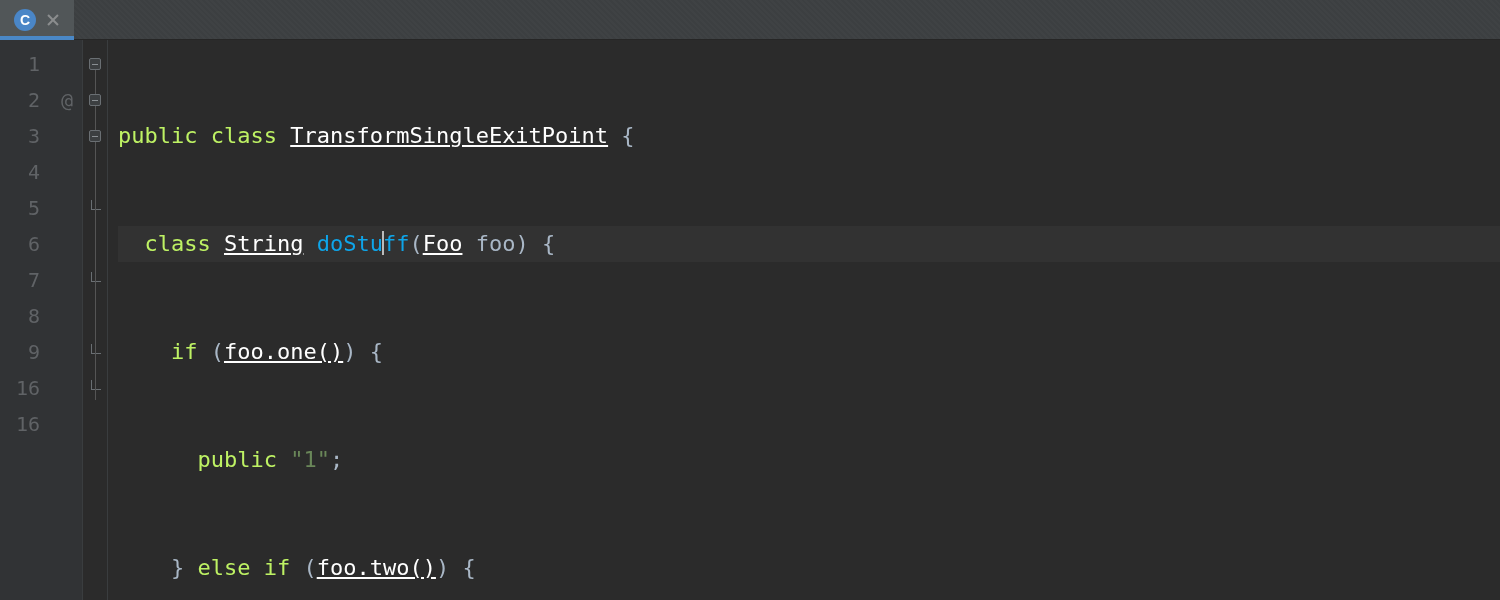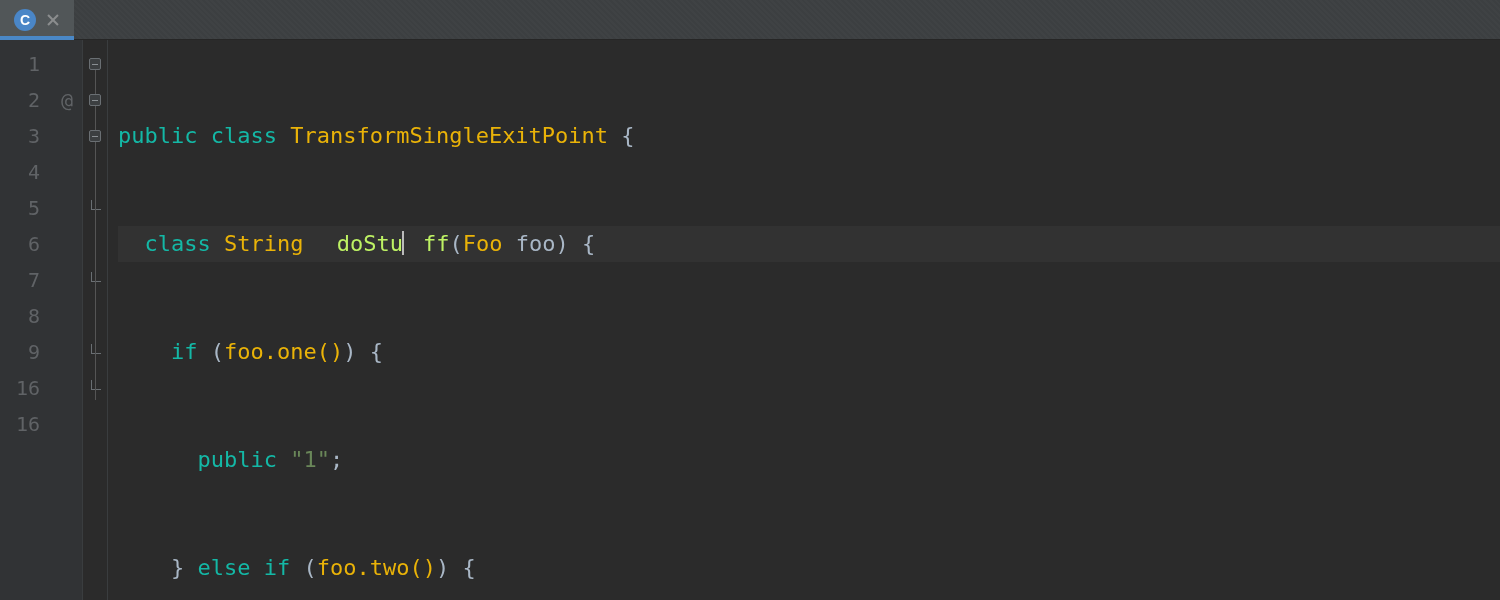--- a/index.html
+++ b/index.html
@@ -121,23 +121,23 @@
   .code {
     flex: 1;
     padding: 6px 0 0 10px;
     line-height: 36px;
     white-space: pre;
     font-size: 22px;
     cursor: text;
   }
   .line { height: 36px; }
   .line.current { background: #323232; }
-  .kw { color: #14b8a6; }
-  .type { color: #eab308; }
-  .mname { color: #bef264; margin-left: 20px; }
+  .kw { color: #bef264; }
+  .type { color: #ffffff; text-decoration: underline; }
+  .mname { color: #0ea5e9; }
   .pname { color: #a9b7c6; }
   .str { color: #6a8759; }
   .op { color: #a9b7c6; }
   .caret {
     display:inline-block; width:2px; height:24px; background:#bbbbbb;
     vertical-align: -4px;
     margin: 0 -1px;
   }
 </style>
 </head>

